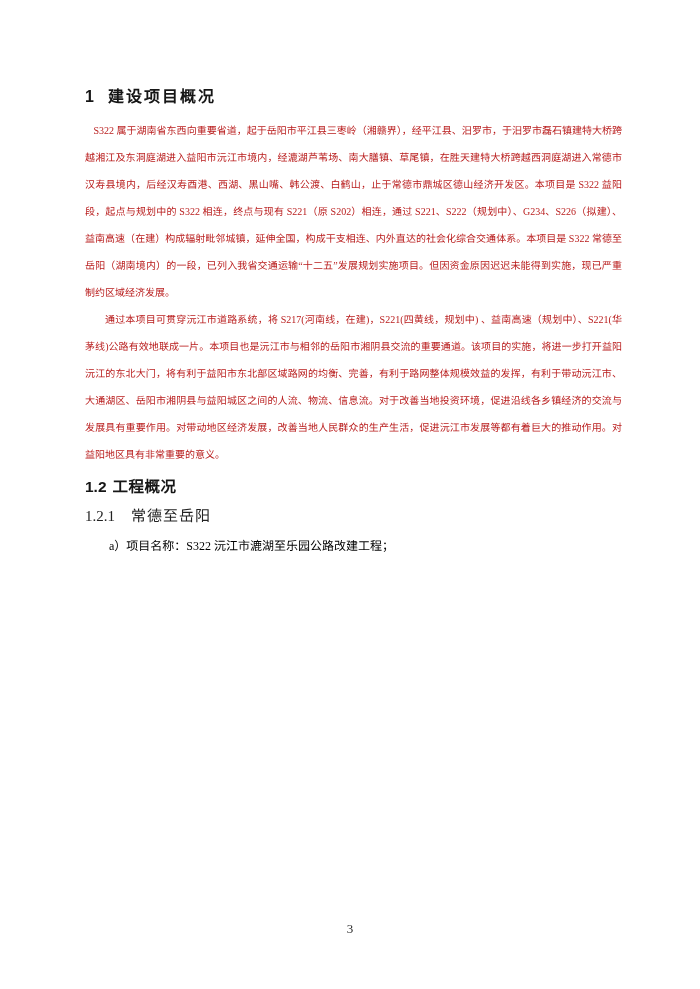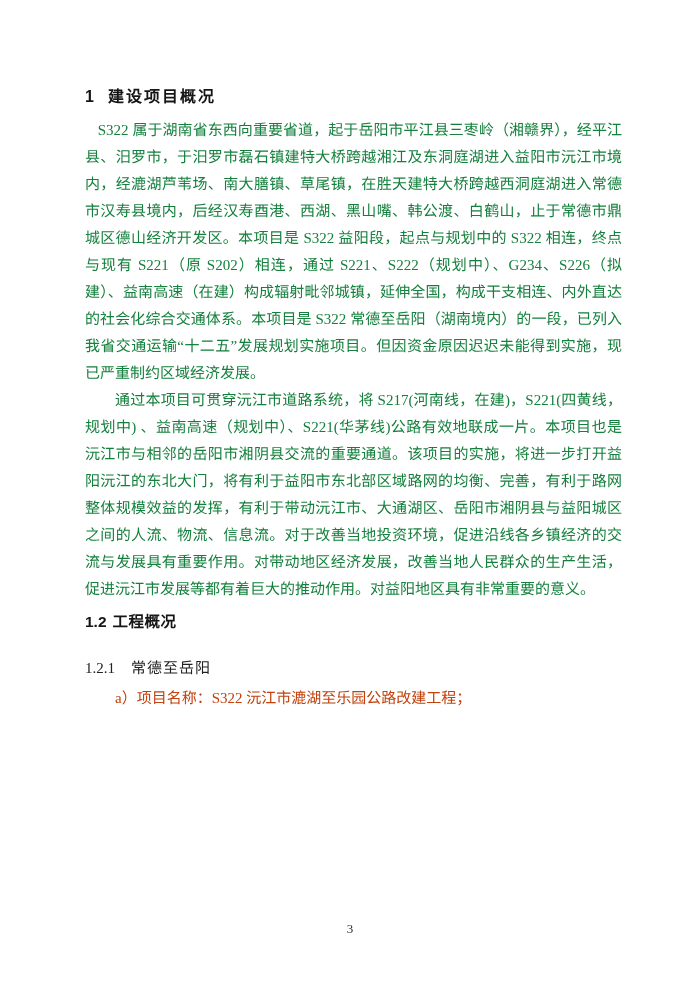--- a/index.html
+++ b/index.html
@@ -41,50 +41,50 @@
   .h-section {
     font-family: "Liberation Sans", "DejaVu Sans", sans-serif;
     font-weight: bold;
     font-size: 15.5px;
     line-height: 20px;
     margin: 0 0 9px 0;
     letter-spacing: 0.5px;
     color: #161616;
   }
   .h-section .num { margin-right: 6px; letter-spacing: 0; }
-  .h-section.sec-2 { margin-top: 9px; margin-bottom: 26px; }
+  .h-section.sec-2 { margin-top: 9px; margin-bottom: 9px; }
   
   .h-subsection {
     font-family: "Liberation Serif", "DejaVu Serif", serif;
     font-weight: normal;
     font-size: 15px;
     line-height: 20px;
     margin: 0 0 7px 0;
     letter-spacing: 1px;
     color: #222;
   }
   .h-subsection .num { margin-right: 16px; letter-spacing: 0; text-align: right; }
   
   p.body {
-    font-size: 15px;
+    font-size: 10px;
     line-height: 27px;
     margin: 0;
     text-align: justify;
     text-justify: inter-ideograph;
     text-indent: 2em;
-    color: #15803d;
+    color: #b91c1c;
   }
   p.body.first-para { text-indent: 0.85em; }
   
   p.item {
-    font-size: 15px;
+    font-size: 12px;
     line-height: 27px;
     margin: 0 0 1px 0;
     padding-left: 2em;
-    color: #c2410c;
+    color: #000000;
   }
   .page-number {
     position: absolute;
     top: 921px;
     left: 0;
     width: 700px;
     text-align: center;
     font-size: 13px;
     line-height: 16px;
     color: #2a2a2a;

